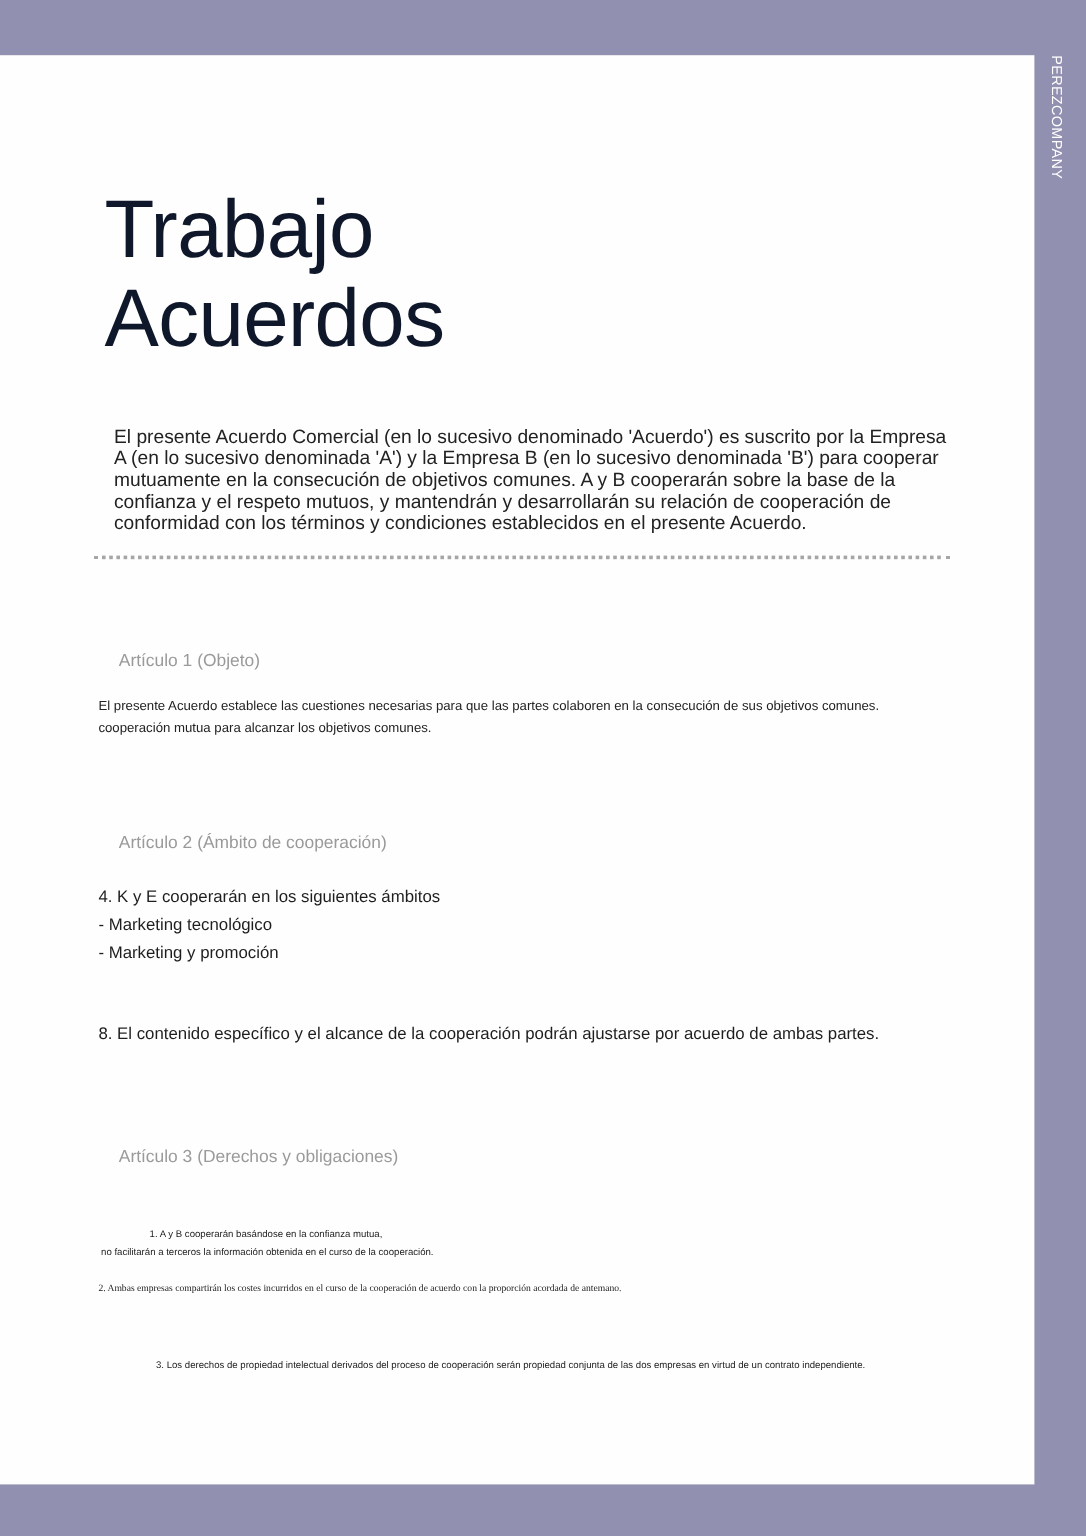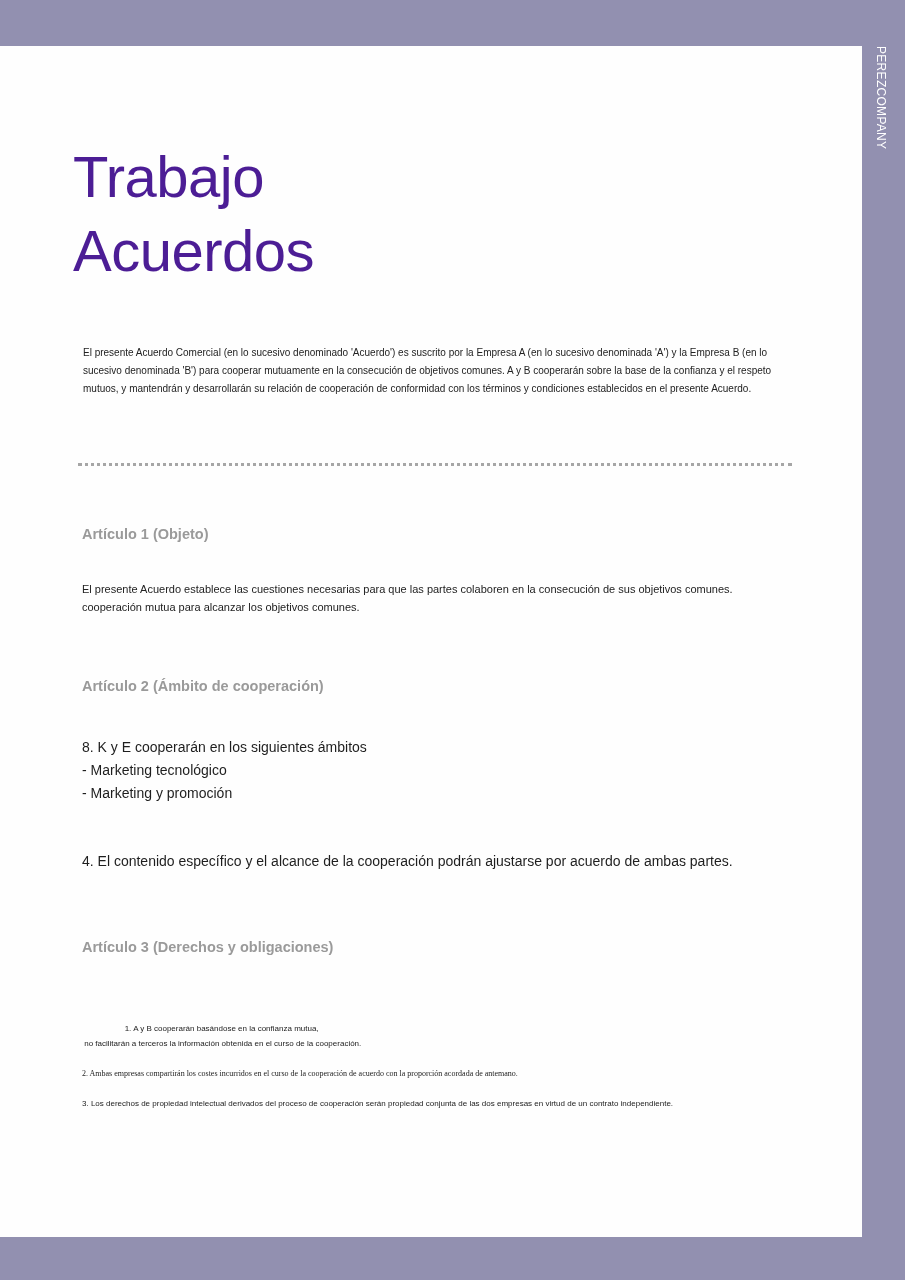--- a/index.html
+++ b/index.html
@@ -28,52 +28,52 @@
       top: 46px;
       writing-mode: vertical-rl;
       color: #ffffff;
       font-size: 12px;
       letter-spacing: 0.3px;
     }
     .title {
       position: absolute;
       left: 73px;
       top: 140px;
-      margin: 0;
-      color: #4c1d95;
-      font-size: 58px;
+      margin: 14px;
+      color: #0f172a;
+      font-size: 68px;
       font-weight: normal;
       line-height: 74px;
       letter-spacing: -0.5px;
     }
     .intro {
       position: absolute;
       left: 83px;
       top: 344px;
       width: 700px;
-      margin: 0;
+      margin: 12px;
       color: #222222;
-      font-size: 10px;
+      font-size: 16px;
       line-height: 18px;
     }
     .divider {
       position: absolute;
       left: 78px;
       top: 463px;
       width: 714px;
       height: 0;
       border-top: 3px dotted #a6a6a6;
     }
     .heading {
       position: absolute;
       left: 82px;
-      margin: 0;
+      margin: 17px;
       color: #9a9a9a;
       font-size: 14.5px;
-      font-weight: bold;
+      font-weight: normal;
     }
     .body-text {
       position: absolute;
       left: 82px;
       margin: 0;
       color: #222222;
       font-size: 11px;
       line-height: 18px;
     }
     .list {
@@ -122,25 +122,25 @@
 <div class="divider"></div>
 
 <h2 class="heading" style="top:526px;">Artículo 1 (Objeto)</h2>
 <p class="body-text" style="top:580px;">
   <span>El presente Acuerdo establece las cuestiones necesarias para que las partes colaboren en la consecución de sus objetivos comunes.</span><br>
   <span>cooperación mutua para alcanzar los objetivos comunes.</span>
 </p>
 
 <h2 class="heading" style="top:678px;">Artículo 2 (Ámbito de cooperación)</h2>
 <ul class="list">
-  <li>8. K y E cooperarán en los siguientes ámbitos</li>
+  <li>4. K y E cooperarán en los siguientes ámbitos</li>
   <li>- Marketing tecnológico</li>
   <li>- Marketing y promoción</li>
 </ul>
-<p class="list-2">4. El contenido específico y el alcance de la cooperación podrán ajustarse por acuerdo de ambas partes.</p>
+<p class="list-2">8. El contenido específico y el alcance de la cooperación podrán ajustarse por acuerdo de ambas partes.</p>
 
 <h2 class="heading" style="top:939px;text-align:right;">Artículo 3 (Derechos y obligaciones)</h2>
 <p class="small" style="top:1021px;">
   <span>1. A y B cooperarán basándose en la confianza mutua,</span><br>
   <span style="white-space:pre;"> no facilitarán a terceros la información obtenida en el curso de la cooperación.</span>
 </p>
 <p class="small" style="top:1066px;font-family:Liberation Serif, serif;">2. Ambas empresas compartirán los costes incurridos en el curso de la cooperación de acuerdo con la proporción acordada de antemano.</p>
-<p class="small" style="top:1096px;">3. Los derechos de propiedad intelectual derivados del proceso de cooperación serán propiedad conjunta de las dos empresas en virtud de un contrato independiente.</p>
+<p class="small" style="top:1130px;margin-left:48px;">3. Los derechos de propiedad intelectual derivados del proceso de cooperación serán propiedad conjunta de las dos empresas en virtud de un contrato independiente.</p>
 
 </body></html>

